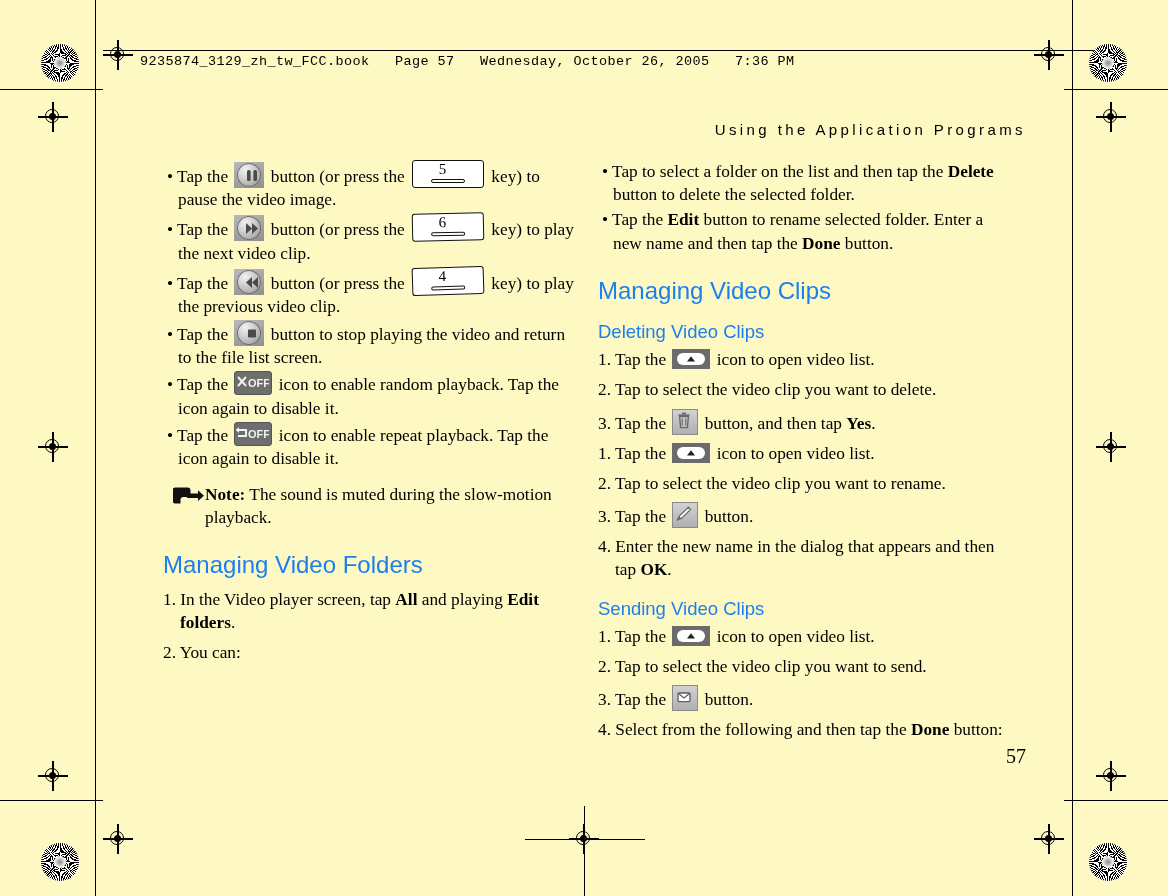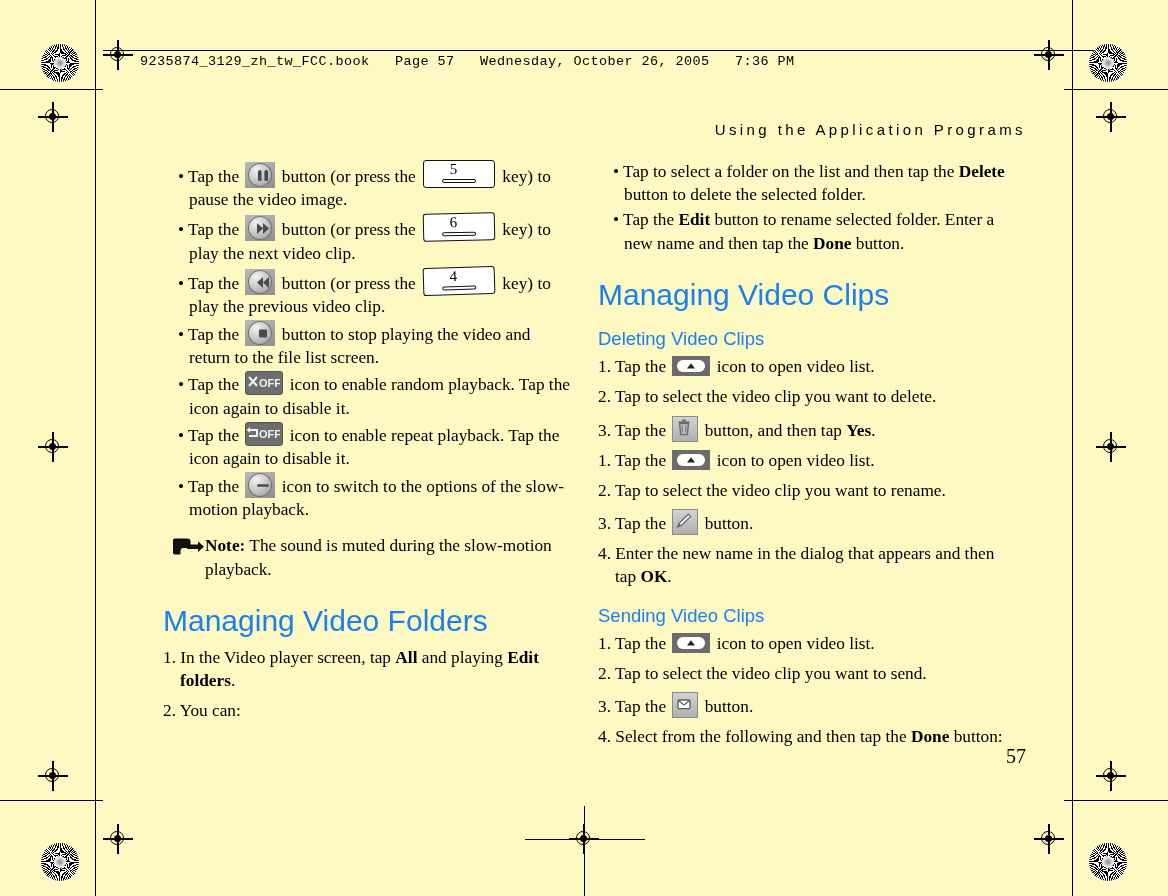--- a/index.html
+++ b/index.html
@@ -106,38 +106,38 @@
   .col {
     position: absolute;
     top: 160px;
     width: 412px;
   }
   .col.left  { left: 163px; }
   .col.right { left: 598px; }
 
   .h1 {
     font-family: "Liberation Sans", sans-serif;
-    font-size: 30px;
+    font-size: 24px;
     font-weight: 400;
     color: #1a7ff0;
     margin: 22px 0 8px 0;
     line-height: 1.18;
   }
   .h2 {
     font-family: "Liberation Sans", sans-serif;
     font-size: 18.5px;
     font-weight: 400;
     color: #1a7ff0;
     margin: 16px 0 5px 0;
     line-height: 1.2;
   }
   p.bullet {
     font-size: 17.3px;
     line-height: 1.34;
-    margin: 0 0 2px 15px;
+    margin: 0 0 2px 4px;
     padding-left: 11px;
     text-indent: -11px;
   }
   p.numbered {
     font-size: 17.3px;
     line-height: 1.34;
     margin: 0 0 7px 0;
     padding-left: 17px;
     text-indent: -17px;
   }
@@ -405,28 +405,20 @@
     <p class="bullet">
       <span>• Tap the </span><span class="chip chip-badge">
         <svg width="34" height="20" viewBox="0 0 34 20">
           <path d="M3 7 h8 v6 h-8" stroke="#f2f2f2" stroke-width="2" fill="none"></path>
           <path d="M4 4 L4 10 L0.6 7 Z" fill="#f2f2f2"></path>
           <text x="13" y="15" font-family="Liberation Sans, sans-serif" font-size="11" font-weight="bold" fill="#f2f2f2">OFF</text>
         </svg>
       </span><span> icon to enable repeat playback. Tap the icon again to disable it.</span>
     </p>
 
-    <p class="bullet loose">
-      <span>• Tap the </span><span class="chip chip-round">
-        <span class="knob"></span>
-        <svg width="30" height="26" viewBox="0 0 30 26">
-            <rect x="9" y="11.2" width="12" height="2.6" rx="1.3" fill="#4a4a4a"></rect>
-          </svg>
-      </span><span> icon to switch to the options of the slow-motion playback.</span>
-    </p>
 
     <p class="note">
       <span class="note-icon">
         <svg width="32" height="22" viewBox="0 0 32 22">
           <path d="M2.5 3.5 h12 a3 3 0 0 1 3 3 v6.5 h-7 a3 3 0 0 0 -3 3 v3.5 h-5 a3 3 0 0 1 -3 -3 v-10 a3 3 0 0 1 3 -3 z" fill="#111"></path>
           <path d="M14 9.5 h11 v-3.2 l6 5.4 l-6 5.4 v-3.2 h-11 z" fill="#111"></path>
         </svg>
       </span>
       <b class="ui">Note:</b><span> The sound is muted during the slow-motion playback.</span>
     </p>

